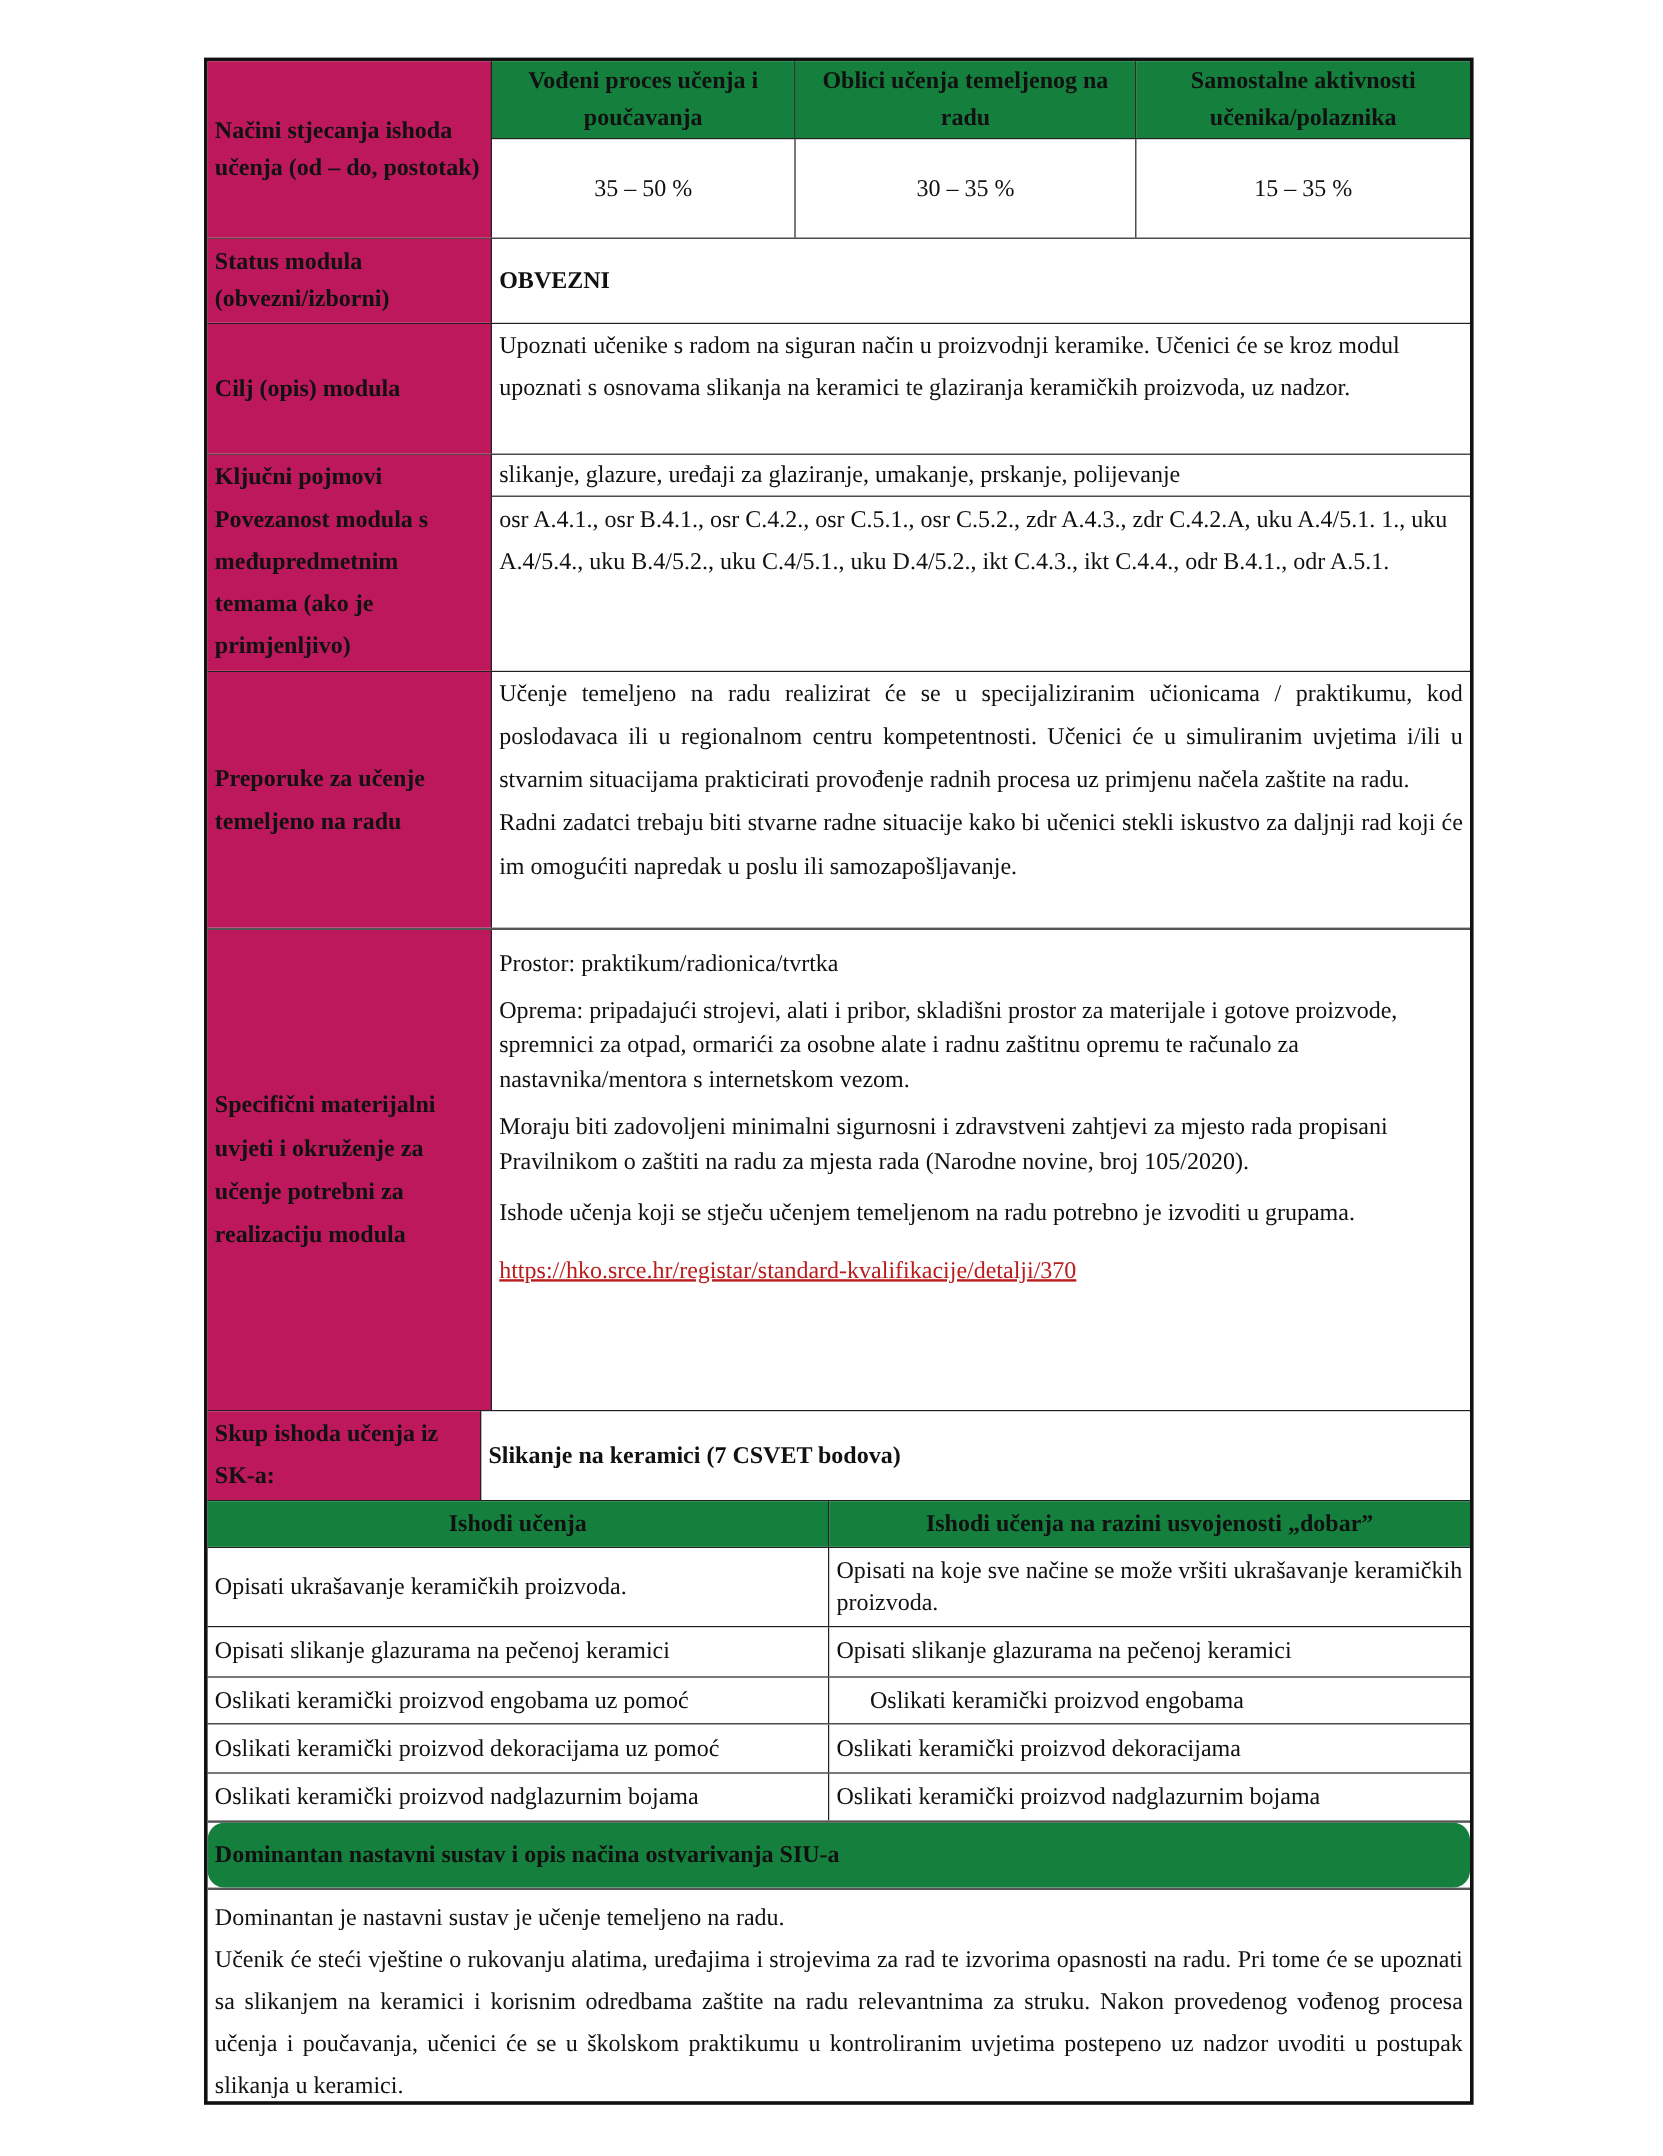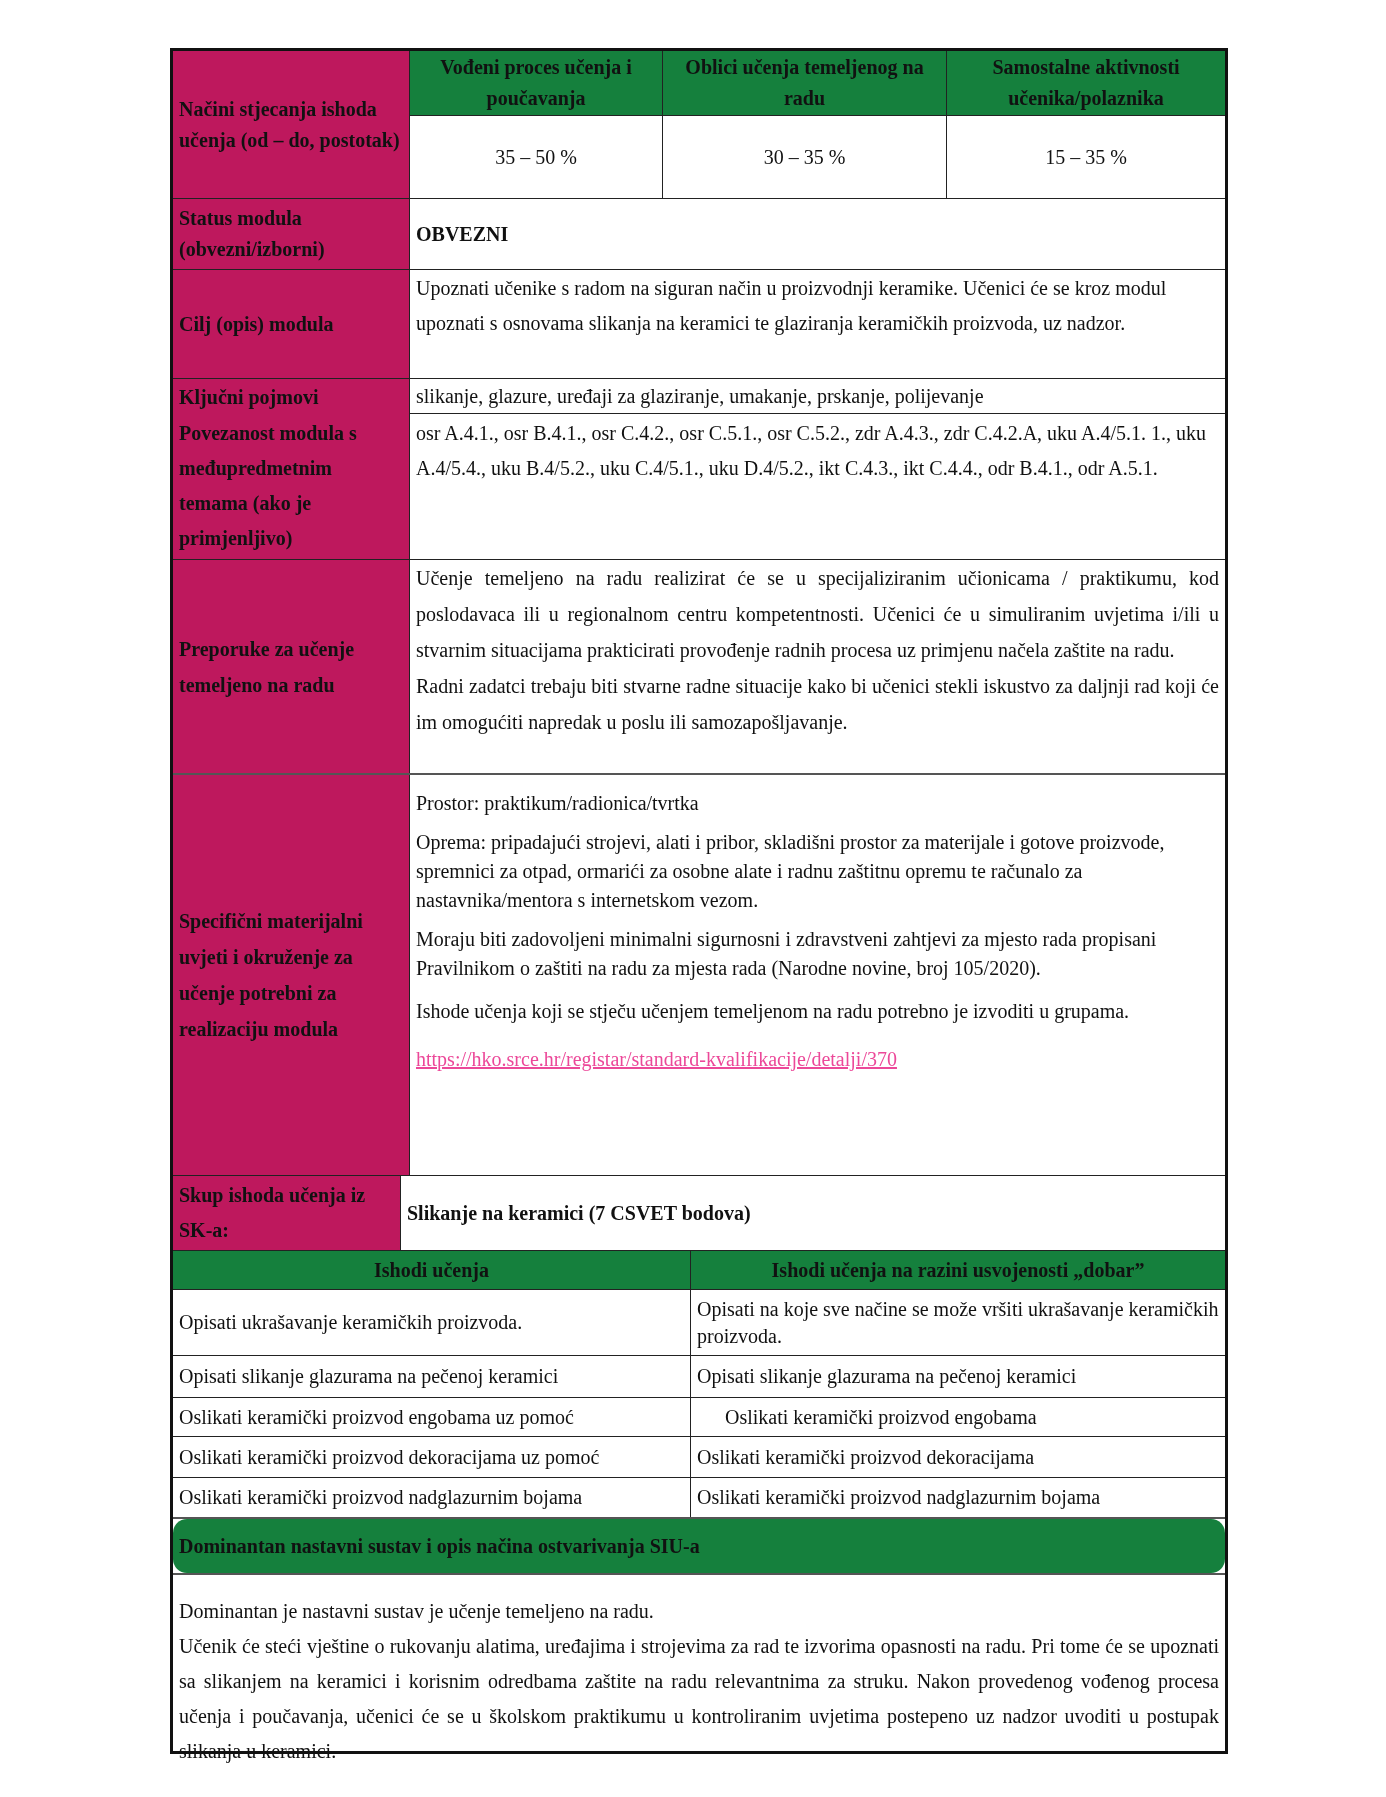--- a/index.html
+++ b/index.html
@@ -6,21 +6,21 @@
   body { width:1386px; height:1797px; position:relative; font-family:"DejaVu Serif","Liberation Serif",serif; color:#111; }
   .tbl { position:absolute; left:170px; top:48px; width:1058px; border:3px solid #111; box-sizing:border-box; }
   .row { display:flex; border-top:1.5px solid #222; box-sizing:border-box; }
   .row:first-child { border-top:none; }
   .lbl { background:#be185d; font-weight:bold; font-size:20px; line-height:31px; padding:18px 6px; box-sizing:border-box; display:flex; align-items:center; border-right:1.5px solid #222; width:237px; flex:none; font-family:"Liberation Serif",serif; }
   .val { flex:1; font-size:20px; line-height:31px; padding:0 6px; box-sizing:border-box; font-family:"Liberation Serif",serif; }
   .hdr { background:#15803d; font-weight:bold; text-align:center; font-size:20px; line-height:31px; display:flex; align-items:center; justify-content:center; box-sizing:border-box; font-family:"Liberation Serif",serif; }
   .cell { box-sizing:border-box; display:flex; align-items:center; font-size:20px; line-height:31px; font-family:"Liberation Serif",serif; }
   .just { text-align:justify; }
   .para { margin:0 0 10px 0; line-height:29px; }
-  a.link { color:#ec4899; text-decoration:underline; }
+  a.link { color:#b91c1c; text-decoration:underline; }
 </style>
 </head>
 <body>
 
 <div class="tbl">
 
   <div class="row" style="height:147px;">
     <div class="lbl">Načini stjecanja ishoda učenja (od – do, postotak)</div>
     <div style="flex:1; display:flex; flex-direction:column;">
       <div style="display:flex; height:64px; border-bottom:1.5px solid #222;">
@@ -104,19 +104,19 @@
   <div class="row" style="height:40px;">
     <div class="cell" style="width:518px; padding:0 6px; border-right:1.5px solid #222;">Oslikati keramički proizvod nadglazurnim bojama</div>
     <div class="cell" style="flex:1; padding:0 6px;">Oslikati keramički proizvod nadglazurnim bojama</div>
   </div>
 
   <div class="row" style="height:56px; border-top:2px solid #555;">
     <div class="hdr" style="flex:1; justify-content:flex-start; padding:0 6px;border-radius:14px;">Dominantan nastavni sustav i opis načina ostvarivanja SIU-a</div>
   </div>
 
   <div class="row" style="height:178px; border-top:2px solid #555;">
-    <div class="val just" style="line-height:35px; padding-top:19px;">
+    <div class="val just" style="line-height:35px; padding-top:6px;">
       <div>Dominantan je nastavni sustav je učenje temeljeno na radu.</div>
       <div>Učenik će steći vještine o rukovanju alatima, uređajima i strojevima za rad te izvorima opasnosti na radu. Pri tome će se upoznati sa slikanjem na keramici i korisnim odredbama zaštite na radu relevantnima za struku. Nakon provedenog vođenog procesa učenja i poučavanja, učenici će se u školskom praktikumu u kontroliranim uvjetima postepeno uz nadzor uvoditi u postupak slikanja u keramici.</div>
     </div>
   </div>
 
 </div>
 
 </body></html>

